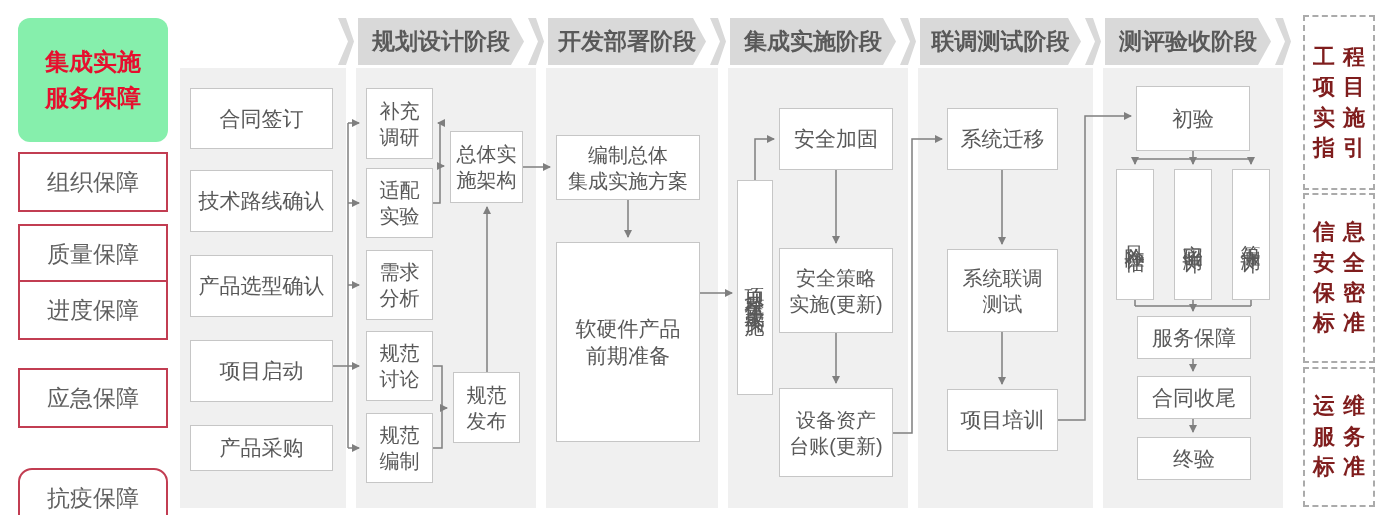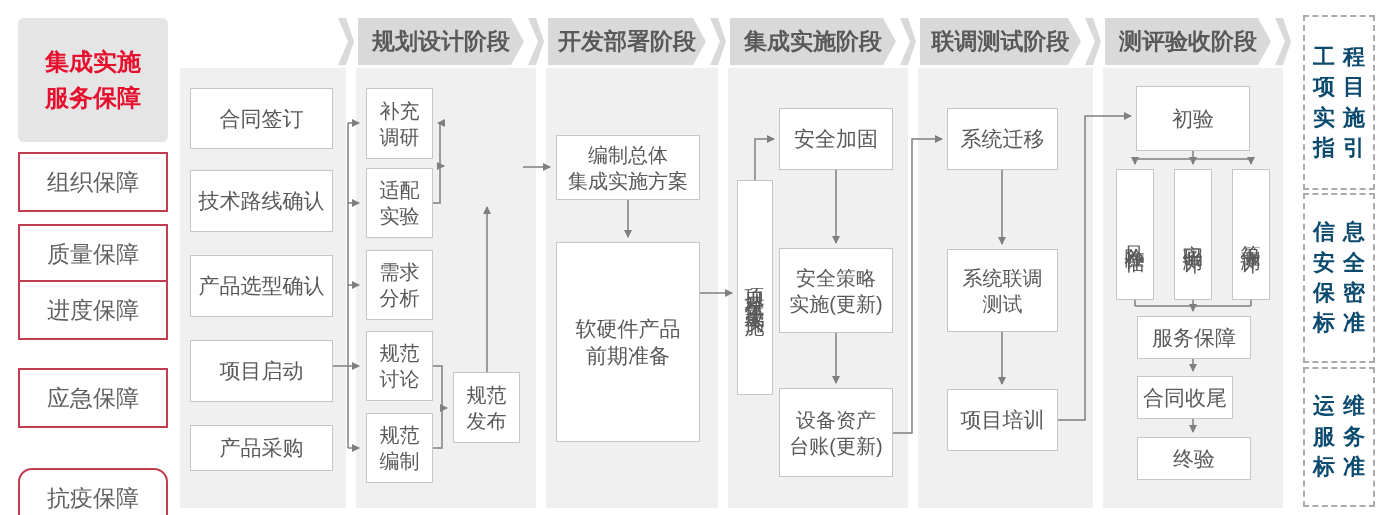--- a/index.html
+++ b/index.html
@@ -9,27 +9,27 @@
   .banner{position:absolute;top:18px;height:47px;background:#d9d9d9;display:flex;align-items:center;justify-content:center;
           font-weight:bold;font-size:23px;color:#595959;
           clip-path:polygon(0 0,calc(100% - 13px) 0,100% 50%,calc(100% - 13px) 100%,0 100%);}
   .band{position:absolute;top:18px;width:16px;height:47px;background:#d9d9d9;
         clip-path:polygon(0 0,8px 0,100% 50%,8px 100%,0 100%,10px 50%);}
   .box{position:absolute;background:#fff;border:1px solid #c6c6c6;box-sizing:border-box;
        display:flex;align-items:center;justify-content:center;text-align:center;
        font-size:20px;line-height:1.3;white-space:pre-line;color:#595959;}
   .box.lg{font-size:21px;}
   .vbox{writing-mode:vertical-rl;letter-spacing:4px;font-size:20px;}
-  .title{position:absolute;background:#e5e5e5;border-radius:6px;display:flex;align-items:center;justify-content:center;
+  .title{position:absolute;background:#86efac;border-radius:12px;display:flex;align-items:center;justify-content:center;
          text-align:center;font-weight:bold;font-size:24px;line-height:1.5;color:#e60f2e;white-space:pre-line;}
   .gbox{position:absolute;background:#fff;border:2px solid #c23d52;box-sizing:border-box;
         display:flex;align-items:center;justify-content:center;font-size:23px;color:#606060;}
   .dash{position:absolute;background:#fff;border:2px dashed #ababab;box-sizing:border-box;
         display:flex;flex-direction:column;align-items:center;justify-content:center;gap:4px;}
-  .dash .ln{font-weight:bold;font-size:22px;color:#0c4a6e;letter-spacing:8px;padding-left:8px;line-height:1.2;}
+  .dash .ln{font-weight:bold;font-size:22px;color:#7f1d1d;letter-spacing:8px;padding-left:8px;line-height:1.2;}
   svg.connectors{position:absolute;left:0;top:0;pointer-events:none;}
 </style>
 </head>
 <body>
 
 <div class="canvas">
 
   <div class="strip" style="left:180px;width:166px;"></div>
   <div class="strip" style="left:356px;width:180px;"></div>
   <div class="strip" style="left:546px;width:172px;"></div>
@@ -66,20 +66,22 @@
   <div class="box" style="left:366px;top:88px;width:67px;height:71px;">补充
 调研</div>
   <div class="box" style="left:366px;top:168px;width:67px;height:70px;">适配
 实验</div>
   <div class="box" style="left:366px;top:250px;width:67px;height:70px;">需求
 分析</div>
   <div class="box" style="left:366px;top:331px;width:67px;height:70px;">规范
 讨论</div>
   <div class="box" style="left:366px;top:413px;width:67px;height:70px;">规范
 编制</div>
+  <div class="box" style="left:450px;top:131px;width:73px;height:72px;">总体实
+施架构</div>
   <div class="box" style="left:453px;top:372px;width:67px;height:71px;">规范
 发布</div>
 
   <div class="box" style="left:556px;top:135px;width:144px;height:65px;">编制总体
 集成实施方案</div>
   <div class="box lg" style="left:556px;top:242px;width:144px;height:200px;">软硬件产品
 前期准备</div>
 
   <div class="box vbox" style="left:737px;top:180px;width:36px;height:215px;">项目整体集成实施</div>
   <div class="box lg" style="left:779px;top:108px;width:114px;height:62px;">安全加固</div>
@@ -91,21 +93,21 @@
   <div class="box lg" style="left:947px;top:108px;width:111px;height:62px;">系统迁移</div>
   <div class="box" style="left:947px;top:249px;width:111px;height:83px;">系统联调
 测试</div>
   <div class="box lg" style="left:947px;top:389px;width:111px;height:62px;">项目培训</div>
 
   <div class="box lg" style="left:1136px;top:86px;width:114px;height:65px;">初验</div>
   <div class="box vbox" style="left:1116px;top:169px;width:38px;height:131px;letter-spacing:3px;">风险评估</div>
   <div class="box vbox" style="left:1174px;top:169px;width:38px;height:131px;letter-spacing:3px;">密码测评</div>
   <div class="box vbox" style="left:1232px;top:169px;width:38px;height:131px;letter-spacing:3px;">等保测评</div>
   <div class="box lg" style="left:1137px;top:316px;width:114px;height:43px;">服务保障</div>
-  <div class="box lg" style="left:1137px;top:376px;width:96px;height:43px;">合同收尾</div>
+  <div class="box lg" style="left:1137px;top:376px;width:114px;height:43px;">合同收尾</div>
   <div class="box lg" style="left:1137px;top:437px;width:114px;height:43px;">终验</div>
 
   <div class="dash" style="left:1303px;top:15px;width:72px;height:175px;">
     <div class="ln">工程</div>
     <div class="ln">项目</div>
     <div class="ln">实施</div>
     <div class="ln">指引</div>
   </div>
   <div class="dash" style="left:1303px;top:193px;width:72px;height:170px;">
     <div class="ln">信息</div>

